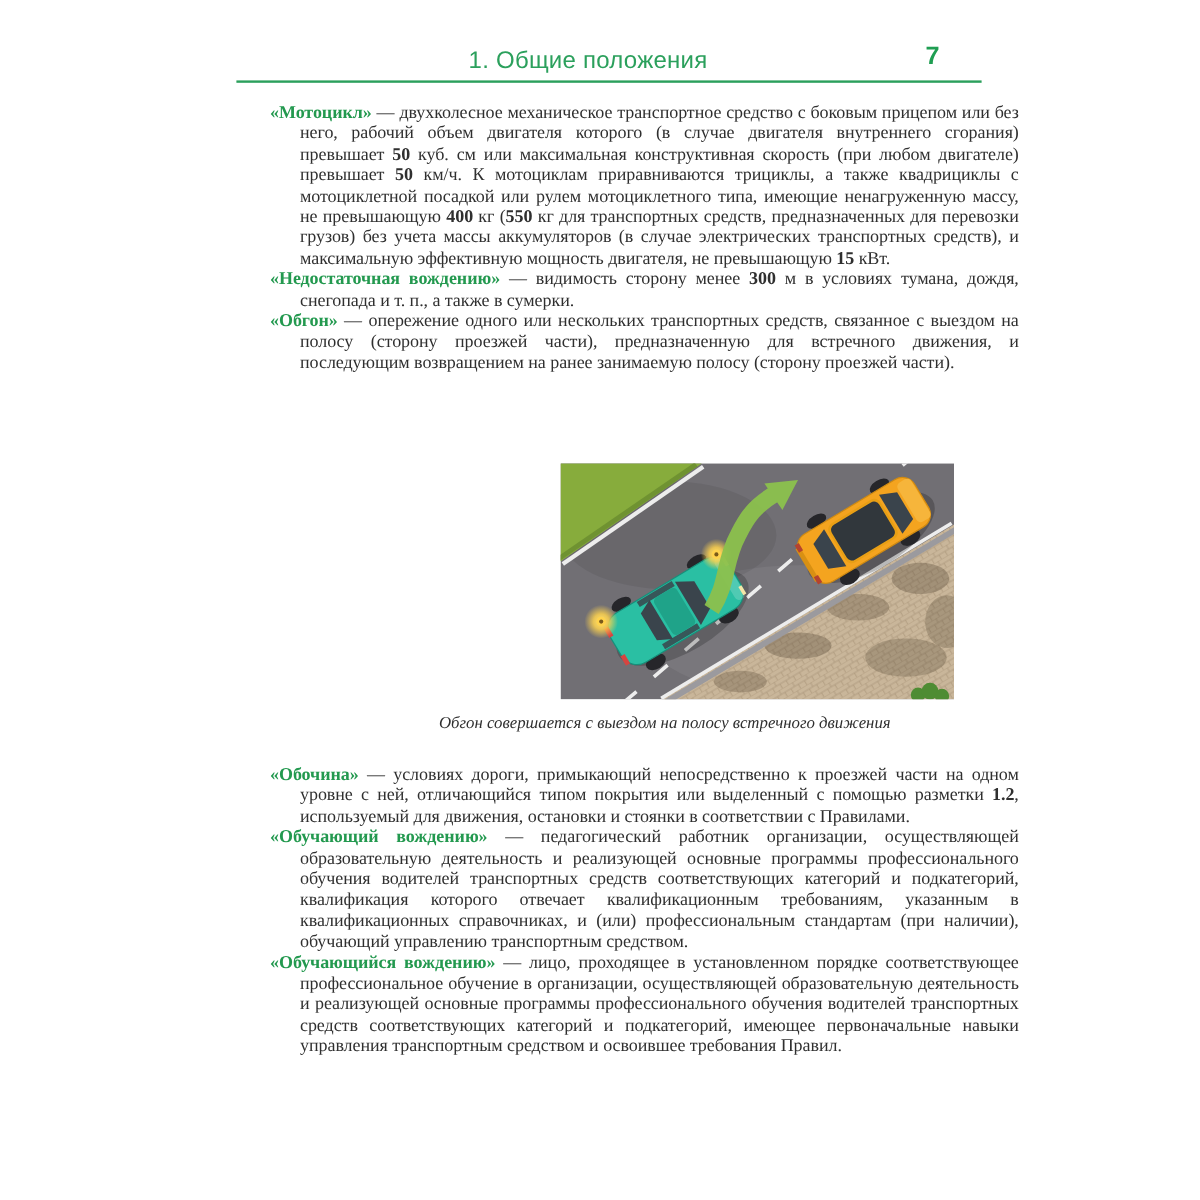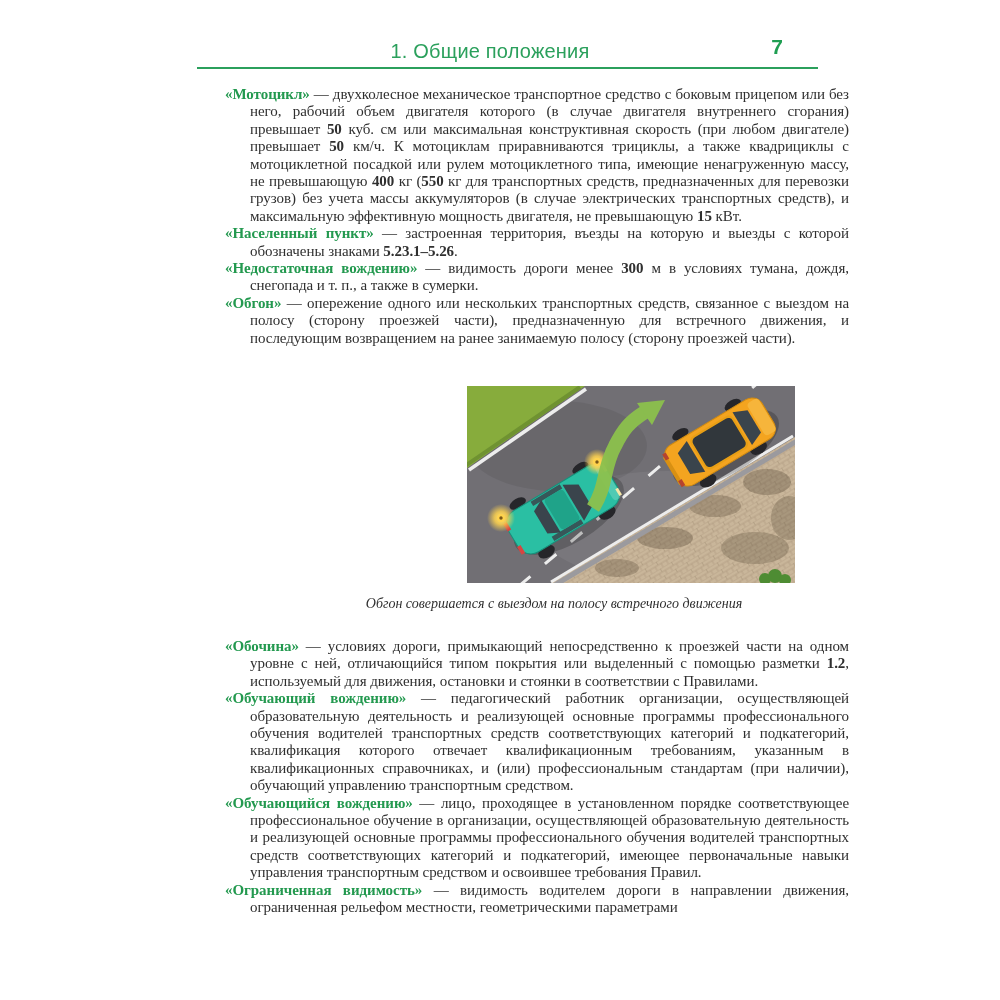--- a/index.html
+++ b/index.html
@@ -41,22 +41,21 @@
 </style>
 </head>
 <body>
 
 <div class="header-title">1. Общие положения</div>
 <div class="page-number">7</div>
 <div class="rule"></div>
 
 <div class="tb tb1">
     <p class="def"><span class="term">«Мотоцикл»</span><span> — двухколесное механическое транспортное средство с боковым прицепом или без него, рабочий объем двигателя которого (в случае двигателя внутреннего сгорания) превышает </span><span class="num">50</span><span> куб. см или максимальная конструктивная скорость (при любом двигателе) превышает </span><span class="num">50</span><span> км/ч. К мотоциклам приравниваются трициклы, а также квадрициклы с мотоциклетной посадкой или рулем мотоциклетного типа, имеющие ненагруженную массу, не превышающую </span><span class="num">400</span><span> кг (</span><span class="num">550</span><span> кг для транспортных средств, предназначенных для перевозки грузов) без учета массы аккумуляторов (в случае электрических транспортных средств), и максимальную эффективную мощность двигателя, не превышающую </span><span class="num">15</span><span> кВт.</span></p>
-    <p class="def"><span class="term">«Населенный пункт»</span><span> — застроенная территория, въезды на которую и выезды с которой обозначены знаками </span><span class="num">5.23.1–5.26</span><span>.</span></p>
-    <p class="def"><span class="term">«Недостаточная вождению»</span><span> — видимость дороги менее </span><span class="num">300</span><span> м в условиях тумана, дождя, снегопада и т. п., а также в сумерки.</span></p>
+    <p class="def"><span class="term">«Недостаточная вождению»</span><span> — видимость сторону менее </span><span class="num">300</span><span> м в условиях тумана, дождя, снегопада и т. п., а также в сумерки.</span></p>
     <p class="def"><span class="term">«Обгон»</span><span> — опережение одного или нескольких транспортных средств, связанное с выездом на полосу (сторону проезжей части), предназначенную для встречного движения, и последующим возвращением на ранее занимаемую полосу (сторону проезжей части).</span></p>
   </div>
 
 <div class="illustration">
   <svg width="328" height="197" viewBox="0 0 328 197" xmlns="http://www.w3.org/2000/svg">
     <defs>
       <radialGradient id="glow">
         <stop offset="0" stop-color="#FFE47A" stop-opacity="1"></stop>
         <stop offset="0.45" stop-color="#FFD34D" stop-opacity="0.85"></stop>
         <stop offset="1" stop-color="#FFD34D" stop-opacity="0"></stop>
@@ -151,14 +150,13 @@
 </div>
 
 <div class="caption">
   <div>Обгон совершается с выездом на полосу встречного движения</div>
 </div>
 
 <div class="tb tb2">
     <p class="def"><span class="term">«Обочина»</span><span> — условиях дороги, примыкающий непосредственно к проезжей части на одном уровне с ней, отличающийся типом покрытия или выделенный с помощью разметки </span><span class="num">1.2</span><span>, используемый для движения, остановки и стоянки в соответствии с Правилами.</span></p>
     <p class="def"><span class="term">«Обучающий вождению»</span><span> — педагогический работник организации, осуществляющей образовательную деятельность и реализующей основные программы профессионального обучения водителей транспортных средств соответствующих категорий и подкатегорий, квалификация которого отвечает квалификационным требованиям, указанным в квалификационных справочниках, и (или) профессиональным стандартам (при наличии), обучающий управлению транспортным средством.</span></p>
     <p class="def"><span class="term">«Обучающийся вождению»</span><span> — лицо, проходящее в установленном порядке соответствующее профессиональное обучение в организации, осуществляющей образовательную деятельность и реализующей основные программы профессионального обучения водителей транспортных средств соответствующих категорий и подкатегорий, имеющее первоначальные навыки управления транспортным средством и освоившее требования Правил.</span></p>
-    <p class="def"><span class="term">«Ограниченная видимость»</span><span> — видимость водителем дороги в направлении движения, ограниченная рельефом местности, геометрическими параметрами</span></p>
   </div>
 
 </body></html>

